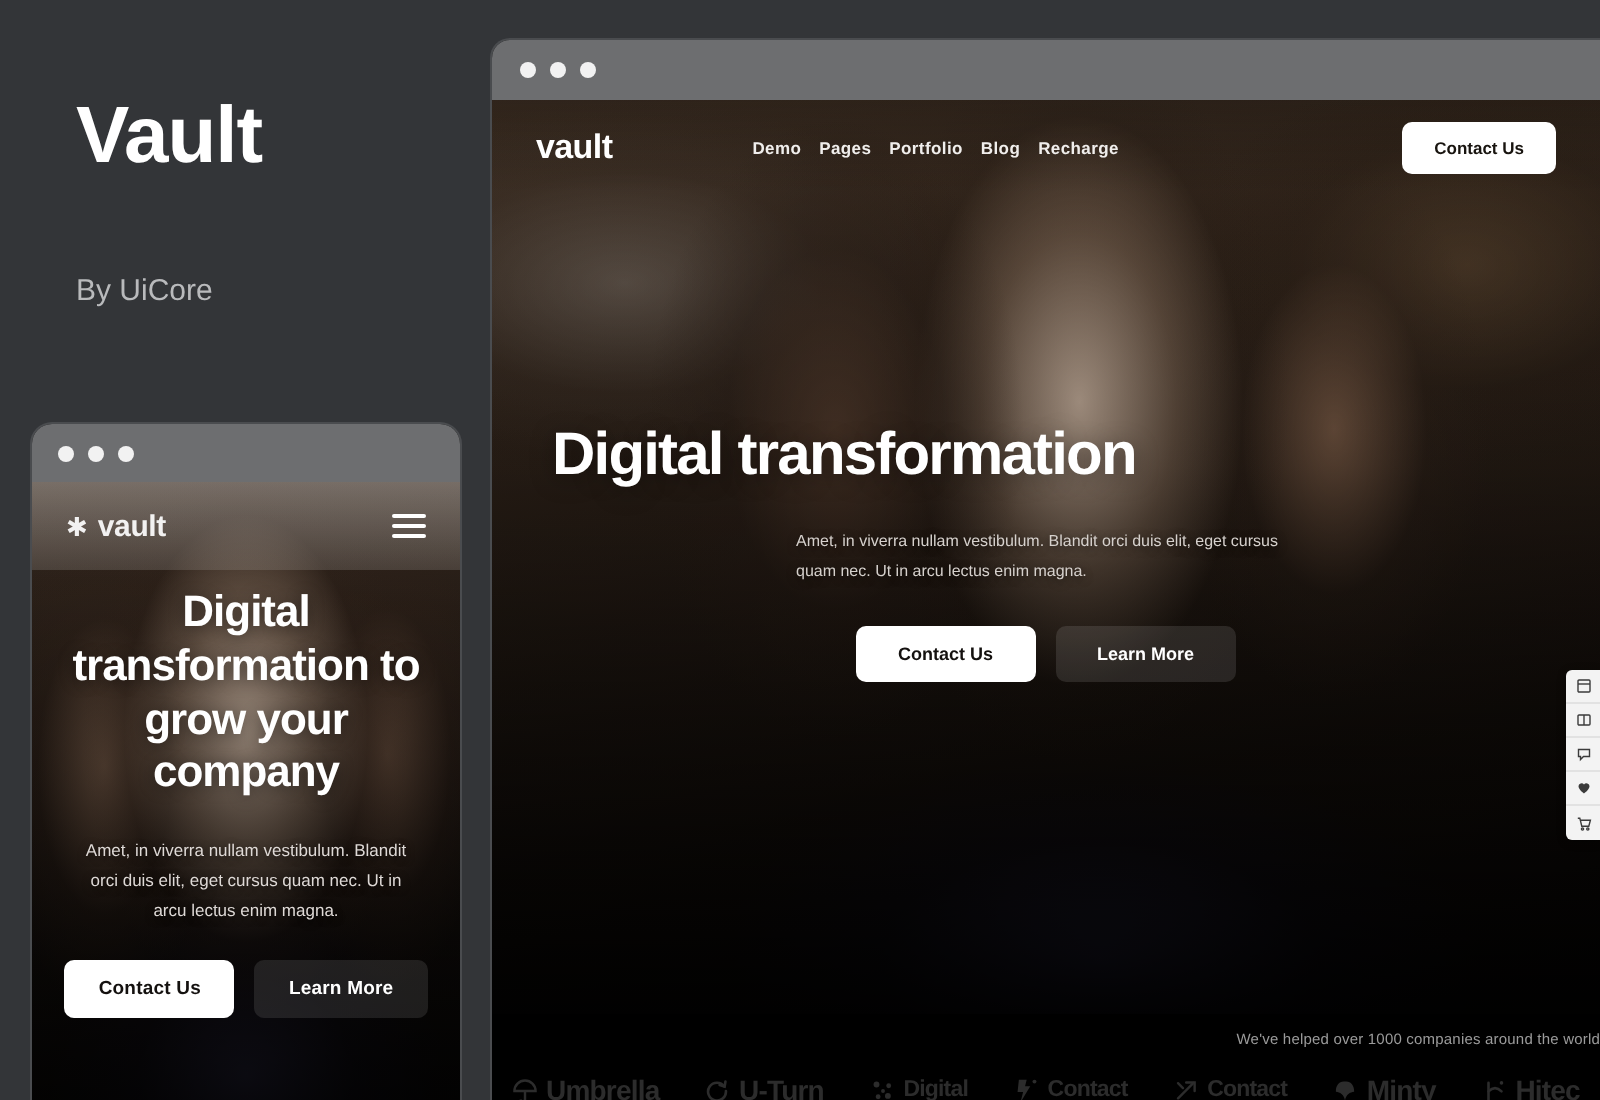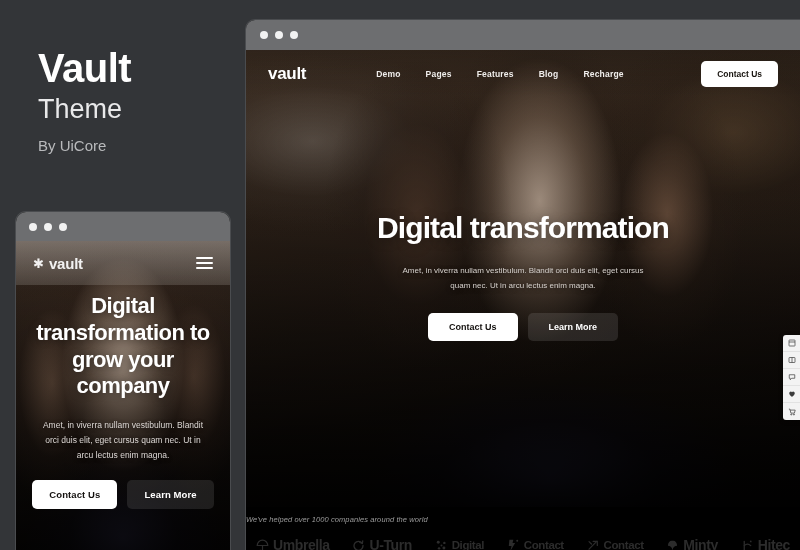--- a/index.html
+++ b/index.html
@@ -126,34 +126,34 @@
     content:""; position:absolute; inset:0;
     background:linear-gradient(180deg, rgba(0,0,0,0.22) 0%, rgba(0,0,0,0.30) 40%, rgba(0,0,0,0.62) 78%, rgba(0,0,0,0.92) 100%);
   }
 
   .dm-nav{
     position:absolute; left:0; right:0; top:0; height:47px; z-index:5;
     display:flex; align-items:center; padding:0 22px;
     background:linear-gradient(180deg, rgba(0,0,0,0.22) 0%, rgba(0,0,0,0.0) 100%);
   }
   .dm-logo{ color:#fff; font-size:17px; font-weight:600; letter-spacing:-0.3px; }
-  .dm-menu{ display:flex; gap:25px; margin-left:70px; }
+  .dm-menu{ display:flex; gap:9px; margin-left:70px; }
   .dm-menu a{
     color:#f0eeec; font-size:8.5px; font-weight:bold; letter-spacing:.2px;
     text-decoration:none; white-space:nowrap;
   }
   .dm-cta{
     margin-left:auto; background:#ffffff; color:#18140f;
     font-size:8.5px; font-weight:bold; padding:8px 16px; border-radius:5px;
     white-space:nowrap;
   }
 
   .dm-hero-content{
     position:absolute; left:0; right:0; top:160px; z-index:4;
-    text-align:center; padding:0 30px;
+    text-align:left; padding:0 30px;
   }
   .dm-h1{
     color:#ffffff; font-size:30px; font-weight:bold; line-height:1.17;
     letter-spacing:-0.9px; text-shadow:0 2px 12px rgba(0,0,0,.40);
   }
   .dm-p{
     margin-top:18px; color:#d6d1cd; font-size:8px; line-height:1.9;
     max-width:250px; margin-left:auto; margin-right:auto;
     text-shadow:0 1px 5px rgba(0,0,0,.6);
   }
@@ -180,42 +180,41 @@
   }
   .side-toolbar .st-item:last-child{ border-bottom:none; }
   .side-toolbar svg{ width:8px; height:8px; display:block; }
 
   
   .dm-logos{
     position:absolute; left:0; right:0; top:457px; height:43px;
     background:#000; z-index:6;
   }
   .logos-caption{
-    text-align:left; color:#9b9b9b; font-size:7.5px;
-    padding-top:8px; letter-spacing:.1px;font-style:italic;
+    text-align:right; color:#9b9b9b; font-size:7.5px;
+    padding-top:8px; letter-spacing:.1px;
   }
   .logos-row{
     margin-top:13px; display:flex; align-items:center;
     justify-content:space-between; padding:0 10px;
     color:#2e2e2e;
   }
   .logo-item{
     display:flex; align-items:center; gap:4px;
     font-size:14px; font-weight:bold; letter-spacing:-0.4px;
     white-space:nowrap; color:#2c2c2c;
   }
   .logo-item svg{ width:13px; height:13px; flex:none; }
   .logo-item.sm{ font-size:11.5px; font-weight:600; }
 </style>
 </head>
 <body>
 
 <div class="left-panel">
   <div class="theme-title">Vault</div>
-  <div class="theme-sub">Theme</div>
   <div class="theme-author">By UiCore</div>
 </div>
 
 <div class="mobile-mock">
   <div class="mm-chrome">
     <span class="mm-dot"></span>
     <span class="mm-dot"></span>
     <span class="mm-dot"></span>
   </div>
   <div class="mm-body">
@@ -254,21 +253,21 @@
   <div class="dm-body">
 
     <div class="dm-hero">
       <div class="dphoto"></div>
 
       <div class="dm-nav">
         <div class="dm-logo">vault</div>
         <nav class="dm-menu">
           <a href="#">Demo</a>
           <a href="#">Pages</a>
-          <a href="#">Features</a>
+          <a href="#">Portfolio</a>
           <a href="#">Blog</a>
           <a href="#">Recharge</a>
         </nav>
         <div class="dm-cta">Contact Us</div>
       </div>
 
       <div class="dm-hero-content">
         <div class="dm-h1">
           <div>Digital transformation</div>
         </div>

